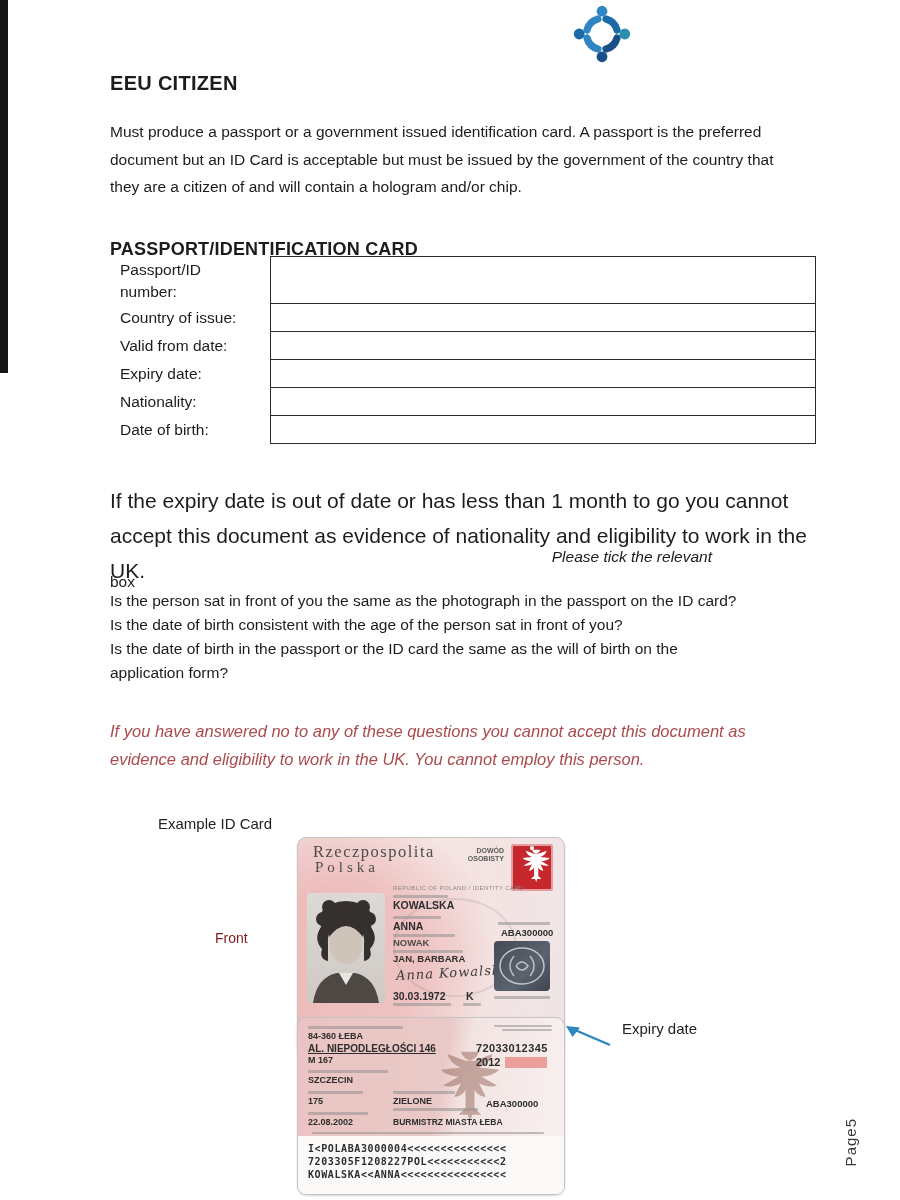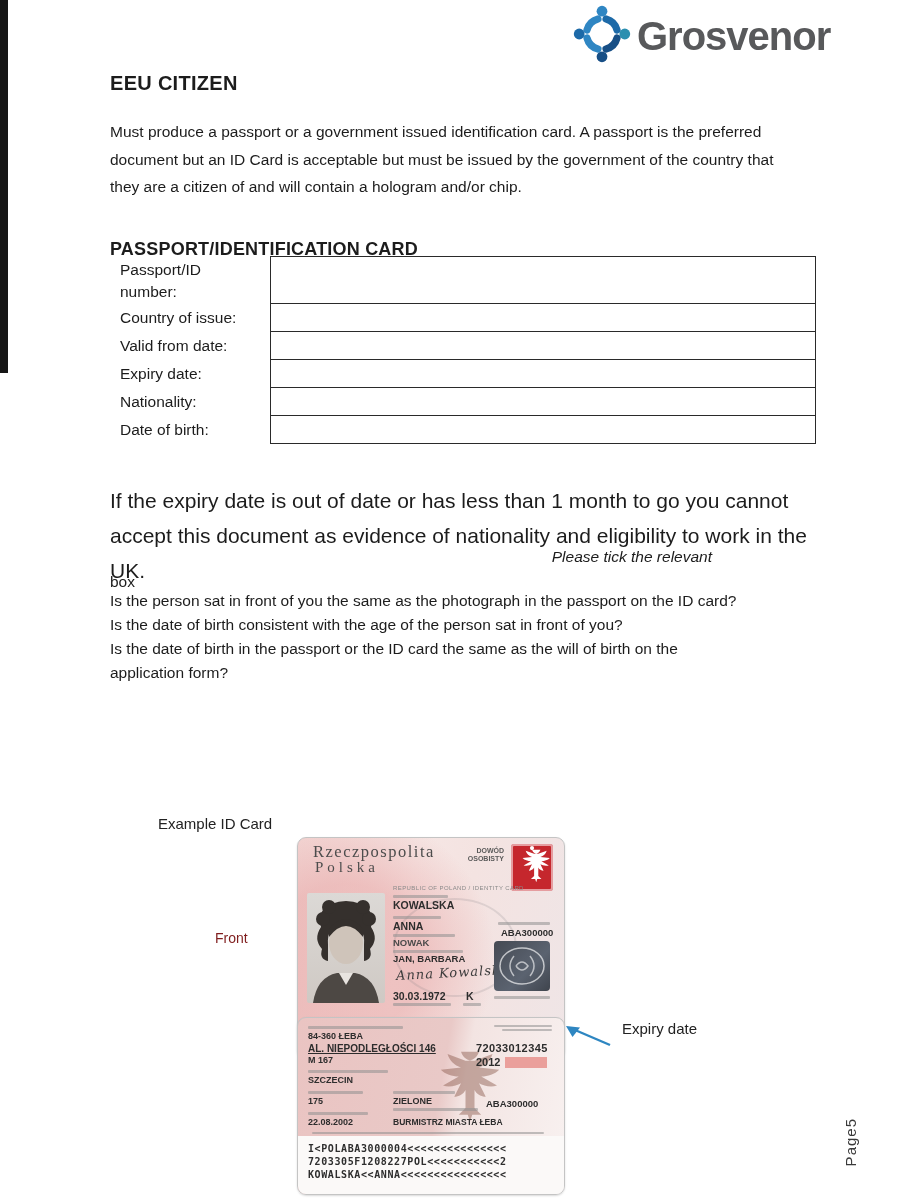--- a/index.html
+++ b/index.html
@@ -92,21 +92,20 @@
         <path d="M31.9 13.5 A15 15 0 0 1 42.5 24.1" stroke="#1d6aa8" stroke-width="7" fill="none" stroke-linecap="round"></path>
         <path d="M42.5 31.9 A15 15 0 0 1 31.9 42.5" stroke="#174f86" stroke-width="7" fill="none" stroke-linecap="round"></path>
         <path d="M24.1 42.5 A15 15 0 0 1 13.5 31.9" stroke="#2f86c3" stroke-width="7" fill="none" stroke-linecap="round"></path>
         <path d="M13.5 24.1 A15 15 0 0 1 24.1 13.5" stroke="#2f86c3" stroke-width="7" fill="none" stroke-linecap="round"></path>
         <circle cx="28" cy="6" r="5.2" fill="#2f86c3"></circle>
         <circle cx="50" cy="28" r="5.2" fill="#2b8fb0"></circle>
         <circle cx="28" cy="50" r="5.2" fill="#174f86"></circle>
         <circle cx="6" cy="28" r="5.2" fill="#1d6aa8"></circle>
       </svg>
     </span>
-    <span class="logo-text">Grosvenor</span>
   </div>
 
   <div class="abs h1">EEU CITIZEN</div>
   <div class="abs intro">Must produce a passport or a government issued identification card.  A passport is the preferred document but an ID Card is acceptable but must be issued by the government of the country that they are a citizen of and will contain a hologram and/or chip.</div>
   <div class="abs h2">PASSPORT/IDENTIFICATION CARD</div>
 
   <div class="f-label" style="top:259px;width:115px;">Passport/ID number:</div>
   <div class="f-label" style="top:307px;">Country of issue:</div>
   <div class="f-label" style="top:335px;">Valid from date:</div>
   <div class="f-label" style="top:363px;">Expiry date:</div>
@@ -125,20 +124,21 @@
   <div class="abs tick-right">Please tick the relevant</div>
   <div class="abs tick-left">box</div>
 
   <div class="abs questions">
     <p>Is the person sat in front of you the same as the photograph in the passport on the ID card?</p>
     <p>Is the date of birth consistent with the age of the person sat in front of you?</p>
     <p>Is the date of birth in the passport or the ID card the same as the will of birth on the application form?</p>
   </div>
 
 
+  <div class="abs warning">If you have answered no to any of these questions you cannot accept this document as evidence and eligibility to work in the UK. You cannot employ this person.</div>
 
   <div class="abs example-label">Example ID Card</div>
   <div class="abs front-label">Front</div>
 
   <div class="card card-front">
     <div class="wm" style="left:95px;top:60px;width:120px;height:95px;"></div>
     <div class="rp1">Rzeczpospolita</div>
     <div class="rp2">Polska</div>
     <div class="dowod">
       <span style="position:static;display:block;">DOWÓD</span>

